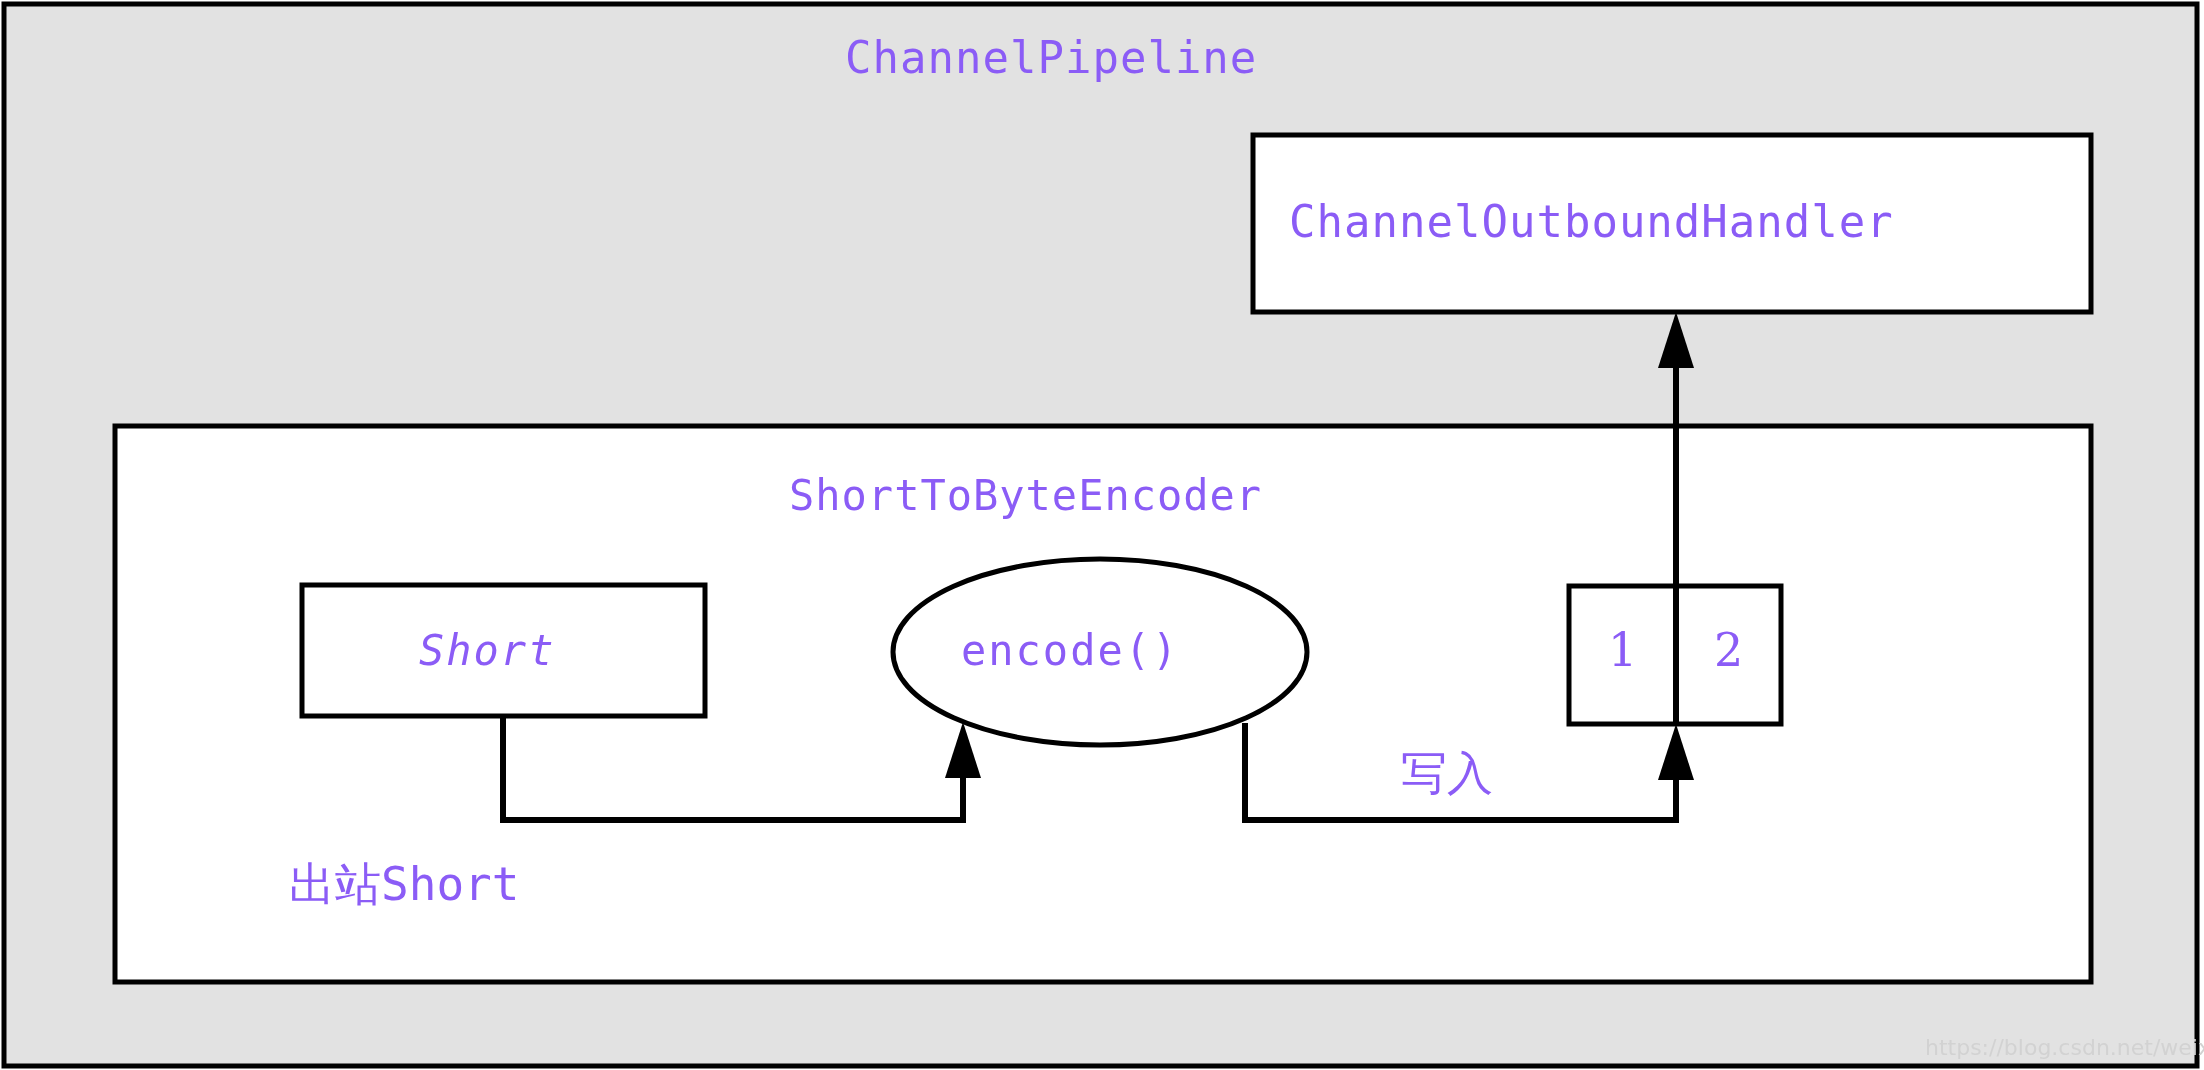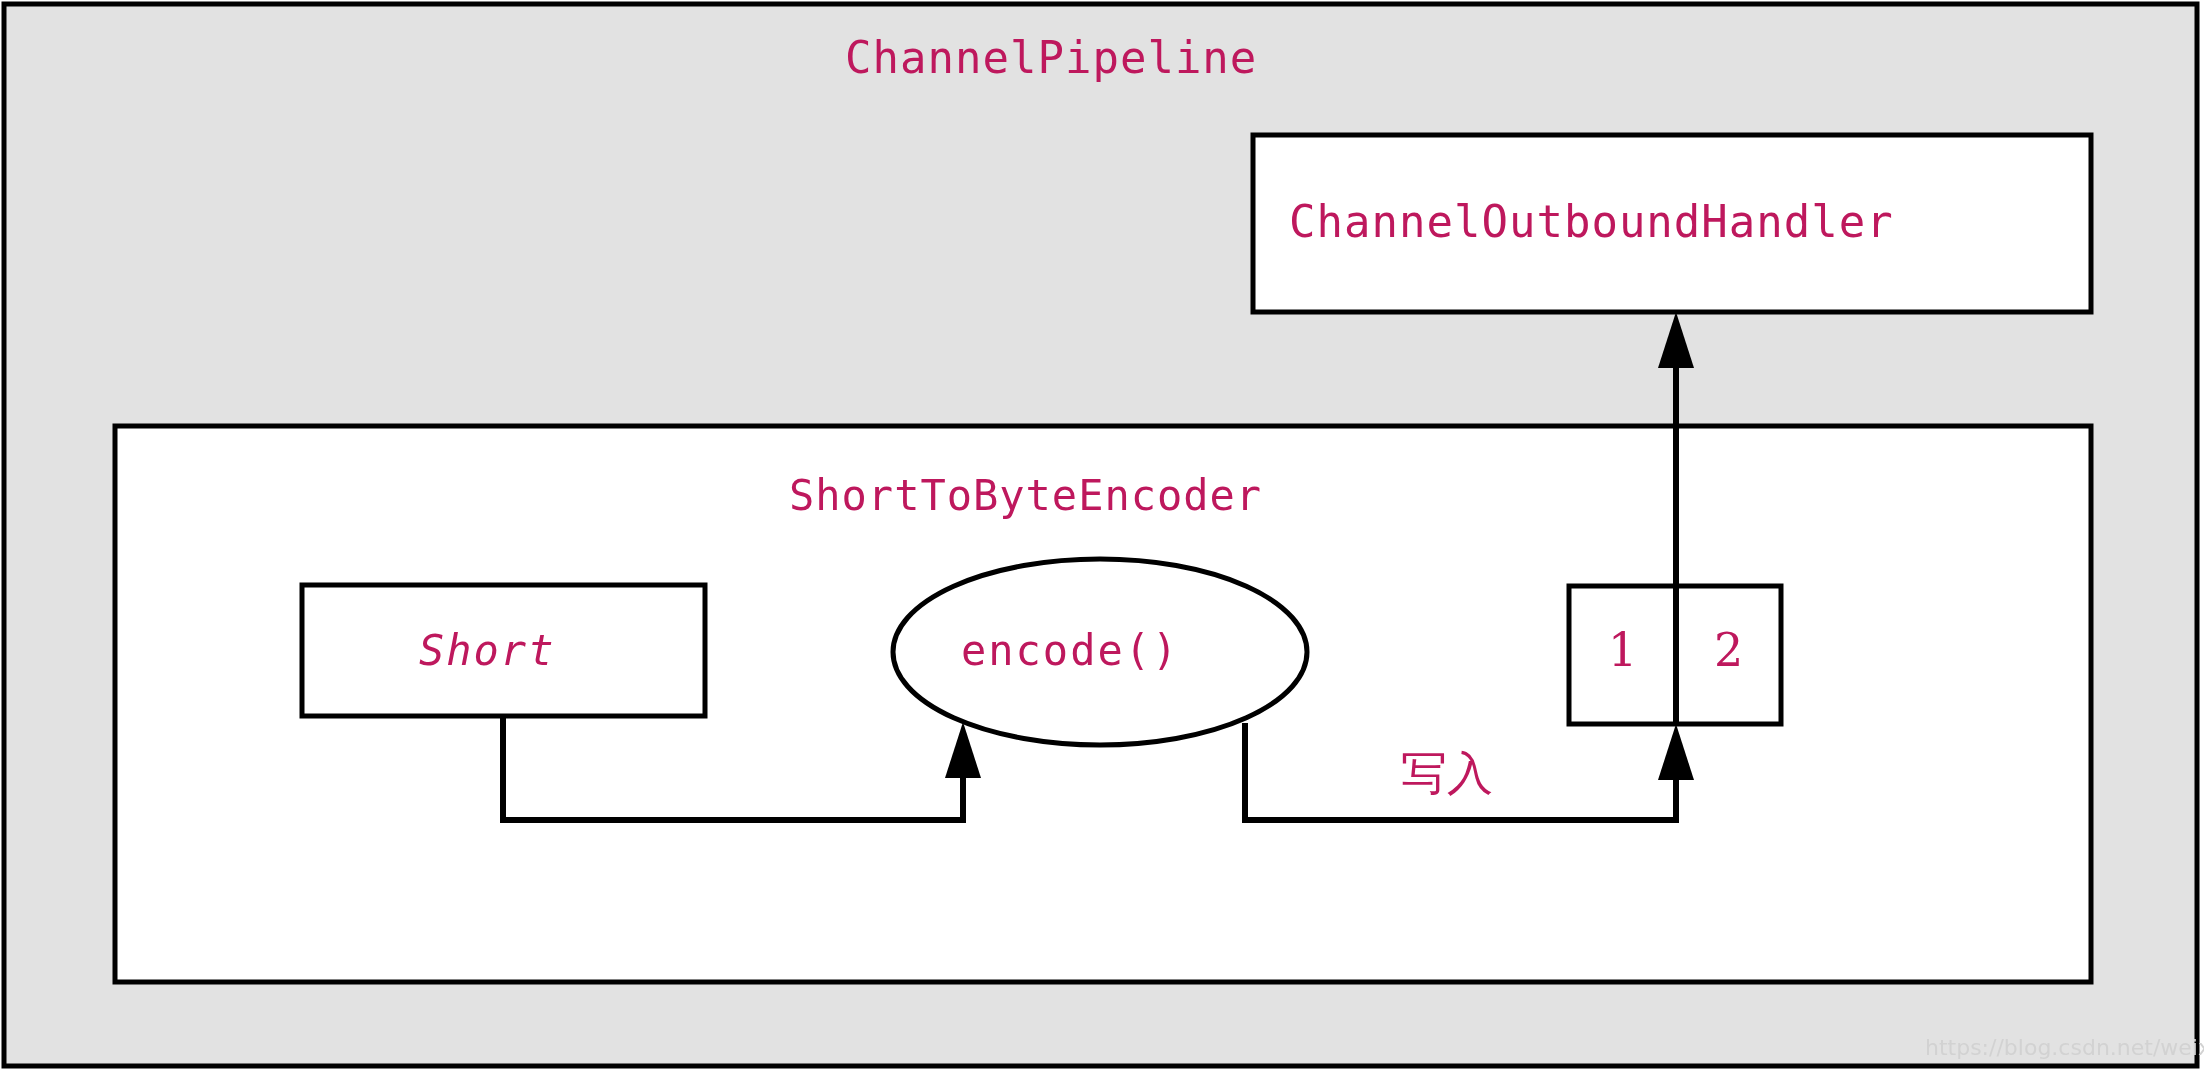--- a/index.html
+++ b/index.html
@@ -44,21 +44,21 @@
     stroke-linecap: butt;
     stroke-linejoin: miter;
   }
   .arrowhead {
     fill: #000000;
     stroke: none;
   }
   .lbl {
     position: absolute;
     font-family: "DejaVu Sans Mono", "Liberation Mono", monospace;
-    color: #be185d;
+    color: #8b5cf6;
     white-space: nowrap;
     line-height: 1;
     text-align: right;
   }
   .lbl-pipeline-title {
     font-size: 44px;
     letter-spacing: 1px;
   }
   .lbl-handler-title {
     font-size: 44px;
@@ -137,17 +137,18 @@
   <div class="lbl lbl-short" style="left:419px; top:630px;font-style:italic;">Short</div>
 
   <div class="lbl lbl-encode" style="left:961px; top:630px;">encode()</div>
 
   <div class="lbl lbl-byte" style="left:1608px; top:627px;">1</div>
 
   <div class="lbl lbl-byte" style="left:1714px; top:627px;">2</div>
 
   <div class="lbl lbl-write" style="left:1385px; top:750px;">写入</div>
 
+  <div class="lbl lbl-cjk" style="left:289px; top:861px;">出站Short</div>
 
 
   <div class="watermark" style="left:1925px; top:1035px;">https://blog.csdn.net/weixin_39443483</div>
 
 </div>
 
 </body></html>

